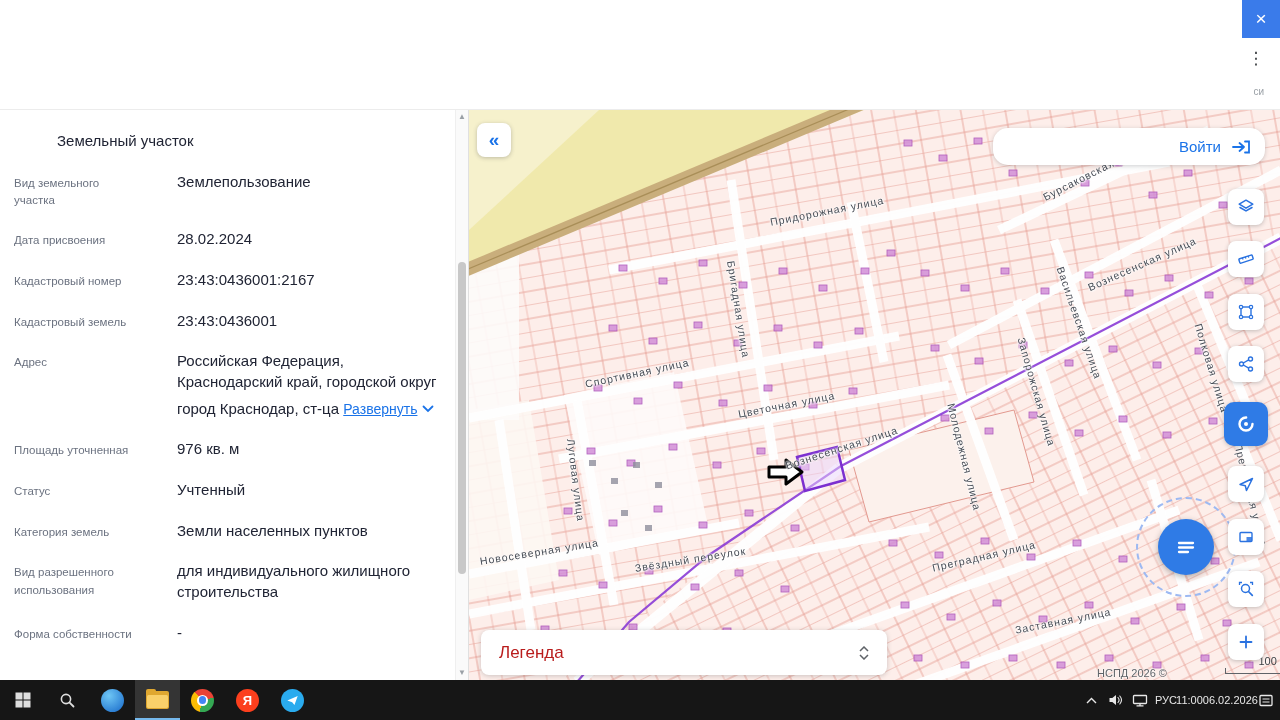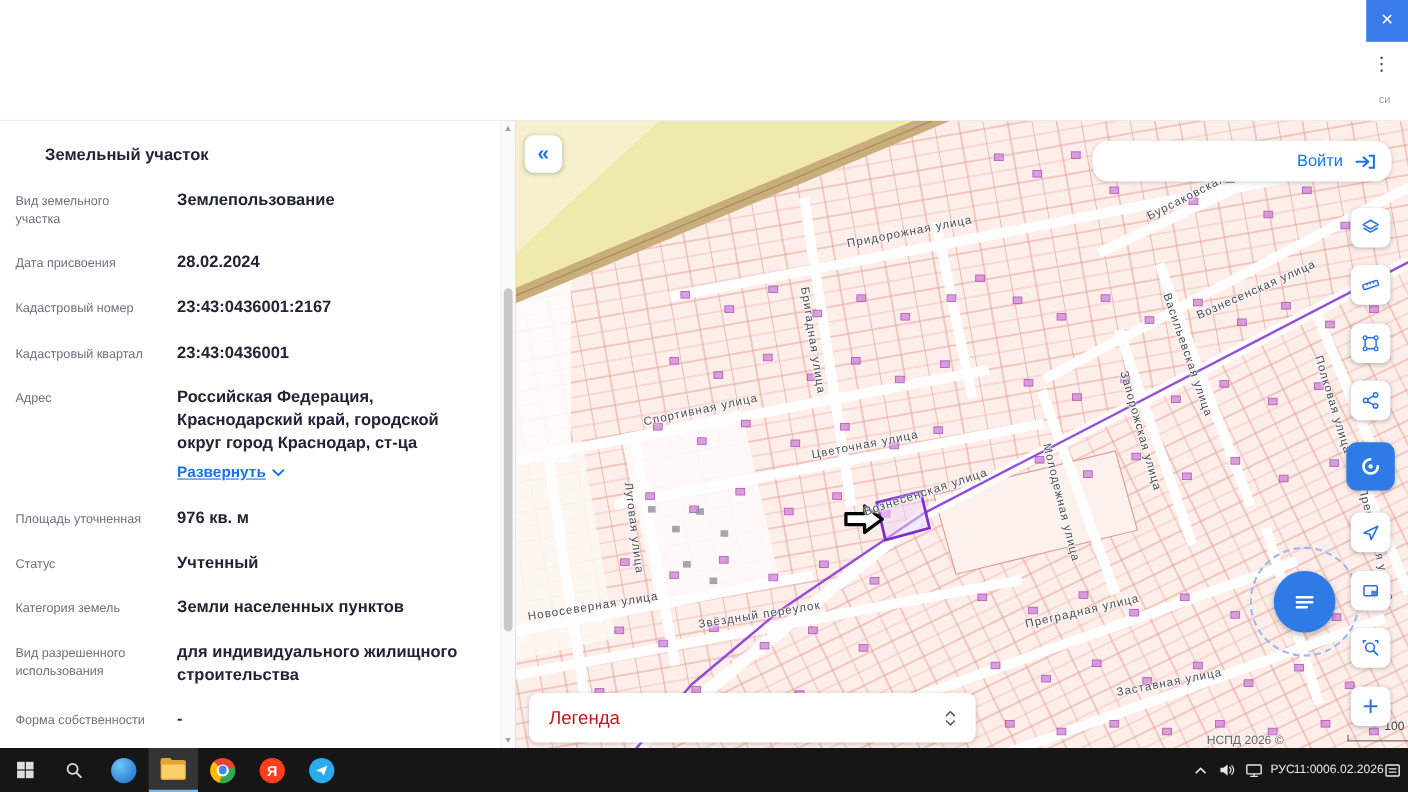--- a/index.html
+++ b/index.html
@@ -9,21 +9,21 @@
   
   .topbar { position:absolute; left:0; top:0; width:1280px; height:110px; background:#fff; border-bottom:1px solid #ececec; z-index:6; }
   .close-btn { position:absolute; right:0; top:0; width:38px; height:38px; background:#3a7bea; color:#fff; font-size:19px; display:flex; align-items:center; justify-content:center; cursor:pointer; }
   .menu-btn { position:absolute; right:13px; top:46px; width:22px; height:24px; color:#3c4043; font-size:17px; display:flex; align-items:center; justify-content:center; cursor:pointer; }
   .partial-text { position:absolute; right:16px; top:86px; font-size:10px; color:#9aa0a6; }
 
   
   .panel { position:absolute; left:0; top:110px; width:455px; height:570px; background:#fff; overflow:hidden; padding-top:11px; z-index:4; }
   .row { display:flex; padding:10px 0 10px 14px; }
   .row .lab { flex:none; width:120px; font-size:11.5px; color:#6b7280; line-height:1.5; padding-top:3px; }
-  .row .val { margin-left:27px; width:262px; font-size:15px; color:#202434; line-height:1.38;font-weight:bold; }
+  .row .val { margin-left:43px; width:262px; font-size:15px; color:#202434; line-height:1.38; }
   .addr-link { display:inline-flex; align-items:center; gap:5px; margin-top:7px; color:#1a73e8; font-size:14px; cursor:pointer; }
   .addr-link .lnk { text-decoration:underline; }
 
   
   .scrollbar { position:absolute; left:455px; top:110px; width:13px; height:570px; background:#fafafa; border-left:1px solid #efefef; z-index:5; cursor:pointer; }
   .sb-arrow { position:absolute; left:0; width:12px; height:12px; font-size:8px; color:#9aa0a6; text-align:center; line-height:12px; }
   .sb-thumb { position:absolute; left:2px; top:152px; width:8px; height:312px; background:#c8c8c8; border-radius:4px; cursor:pointer; }
 
   
   .map { position:absolute; left:468px; top:110px; width:812px; height:570px; background:#fdf2ee; overflow:hidden; border-left:1px solid #e0e0e0; z-index:4; cursor:grab; }
@@ -102,21 +102,21 @@
   </div>
   <div class="row">
     <div class="lab">Дата присвоения</div>
     <div class="val">28.02.2024</div>
   </div>
   <div class="row">
     <div class="lab">Кадастровый номер</div>
     <div class="val">23:43:0436001:2167</div>
   </div>
   <div class="row">
-    <div class="lab">Кадастровый квартал</div>
+    <div class="lab">Кадастровый земель</div>
     <div class="val">23:43:0436001</div>
   </div>
   <div class="row">
     <div class="lab">Адрес</div>
     <div class="val">
       <span>Российская Федерация, Краснодарский край, городской округ город Краснодар, ст-ца</span>
       <div class="addr-link">
         <span class="lnk">Развернуть</span>
         <svg width="12" height="8" viewBox="0 0 12 8">
             <path d="M1.5 1.5 L6 6 L10.5 1.5" fill="none" stroke="#1a73e8" stroke-width="1.8" stroke-linecap="round"></path>

